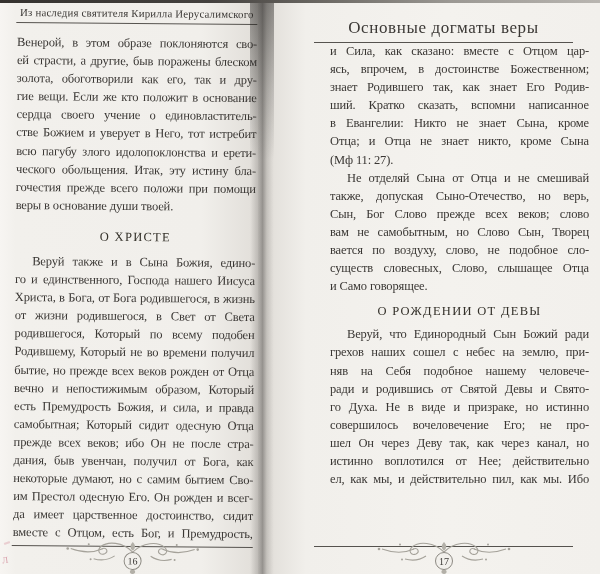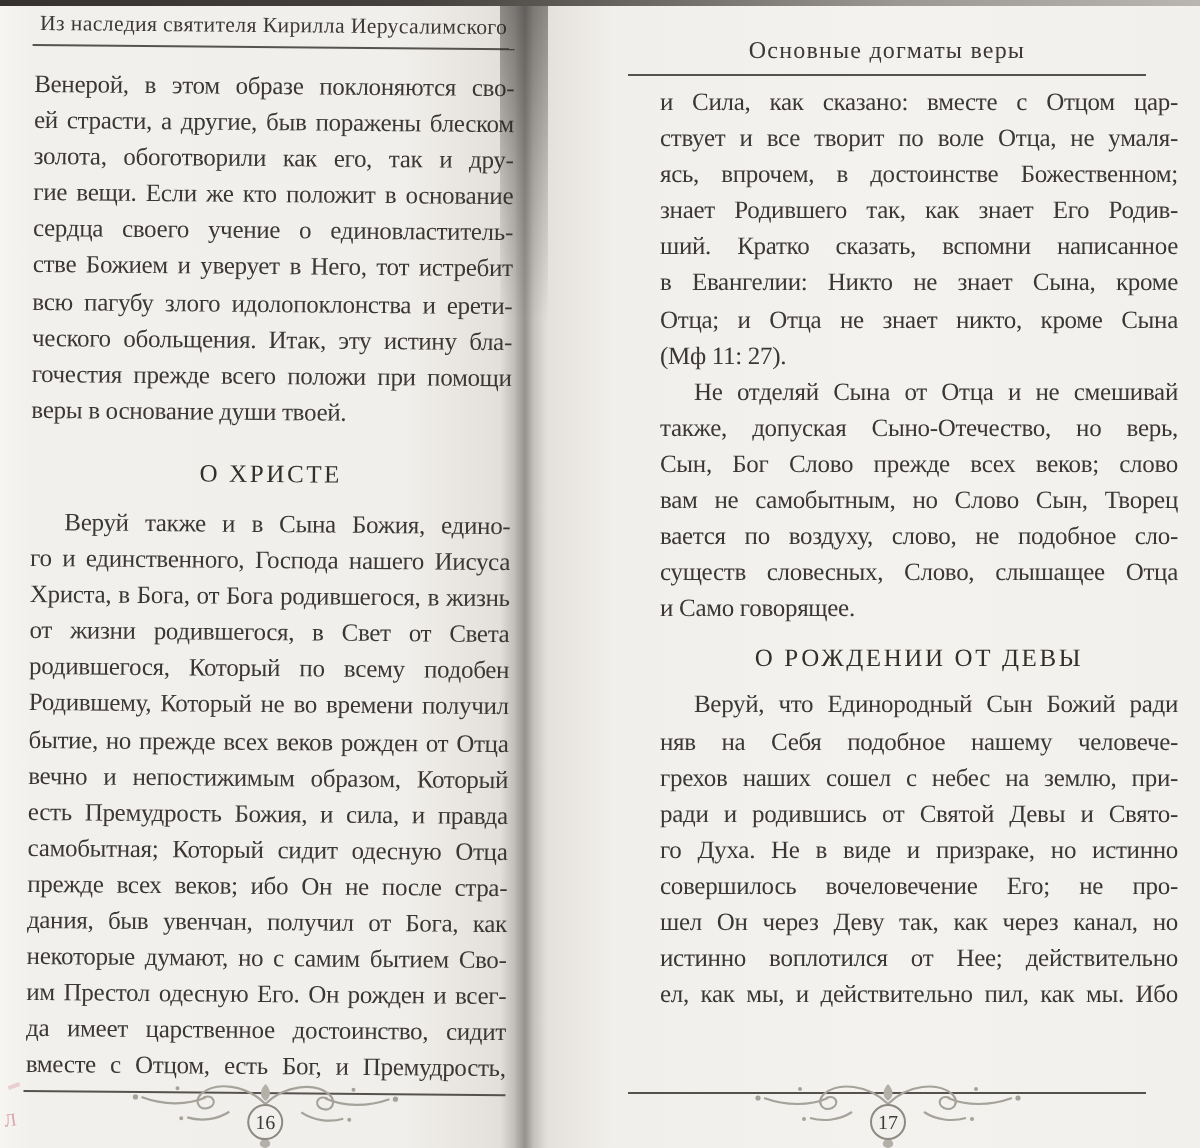--- a/index.html
+++ b/index.html
@@ -37,21 +37,21 @@
   .page-inner { position: absolute; inset: 0; }
   .page.left .page-inner { transform: rotate(0.5deg); transform-origin: 50% 50%; }
 
   .running-head {
     position: absolute; text-align: center; color: #3b3835;
     font-size: 10.8px; letter-spacing: 0.2px;
     border-bottom: 1px solid #56534f; padding-bottom: 4px;
     white-space: nowrap; overflow: hidden;
   }
   .page.left  .running-head { left: 14px; top: 7px;  width: 241px; }
-  .page.right .running-head { left: 56px; top: 18px; width: 259px; font-size: 12px; letter-spacing: 0.6px; }
+  .page.right .running-head { left: 56px; top: 18px; width: 259px; font-size: 17px; letter-spacing: 0.6px; }
 
   .body { position: absolute; color: #3a3734; font-size: 12.5px; line-height: 18.1px; letter-spacing: -0.15px; }
   .page.left  .body { left: 15px; top: 34px; width: 240px; }
   .page.right .body { left: 72px; top: 42px; width: 259px; }
 
   .para { margin: 0; }
   .line { text-align: justify; text-align-last: justify; white-space: normal; }
   .line.end { text-align-last: left; }
   .line.indent { text-indent: 17px; }
   .italic { }
@@ -149,42 +149,41 @@
       </div>
     </div>
   </div>
 
   <div class="page right">
     <div class="page-inner">
       <div class="running-head">Основные догматы веры</div>
       <div class="body" id="body-1">
           <div class="para">
             <div class="line">и Сила, как сказано: вместе с Отцом цар-</div>
-            <div class="line">ствует и все творит по воле Отца, не умаля-</div>
             <div class="line">ясь, впрочем, в достоинстве Божественном;</div>
             <div class="line">знает Родившего так, как знает Его Родив-</div>
             <div class="line">ший. Кратко сказать, вспомни написанное</div>
             <div class="line"><span>в Евангелии: </span><span class="italic">Никто не знает Сына, кроме</span></div>
             <div class="line"><span class="italic">Отца; и Отца не знает никто, кроме Сына</span></div>
             <div class="line end">(Мф 11: 27).</div>
           </div>
           <div class="para">
             <div class="line indent">Не отделяй Сына от Отца и не смешивай</div>
             <div class="line">также, допуская Сыно-Отечество, но верь,</div>
             <div class="line">Сын, Бог Слово прежде всех веков; слово</div>
             <div class="line">вам не самобытным, но Слово Сын, Творец</div>
             <div class="line">вается по воздуху, слово, не подобное сло-</div>
             <div class="line">существ словесных, Слово, слышащее Отца</div>
             <div class="line end">и Само говорящее.</div>
           </div>
           <div class="heading h-right">О РОЖДЕНИИ ОТ ДЕВЫ</div>
           <div class="para">
             <div class="line indent">Веруй, что Единородный Сын Божий ради</div>
+            <div class="line">грехов наших сошел с небес на землю, при-</div>
             <div class="line">няв на Себя подобное нашему человече-</div>
-            <div class="line">грехов наших сошел с небес на землю, при-</div>
             <div class="line">ради и родившись от Святой Девы и Свято-</div>
             <div class="line">го Духа. Не в виде и призраке, но истинно</div>
             <div class="line">совершилось вочеловечение Его; не про-</div>
             <div class="line">шел Он через Деву так, как через канал, но</div>
             <div class="line">истинно воплотился от Нее; действительно</div>
             <div class="line">ел, как мы, и действительно пил, как мы. Ибо</div>
           </div>
         </div>
       <div class="footer">
         <div class="rule"></div>

